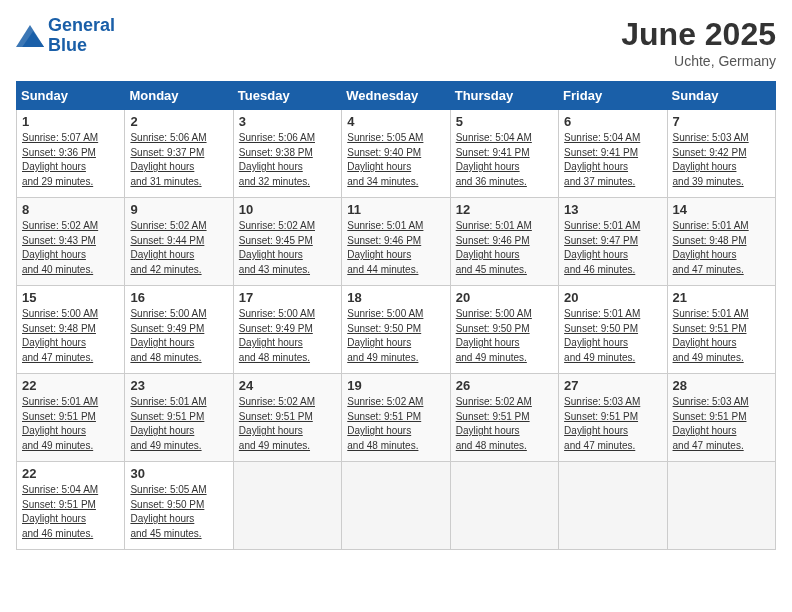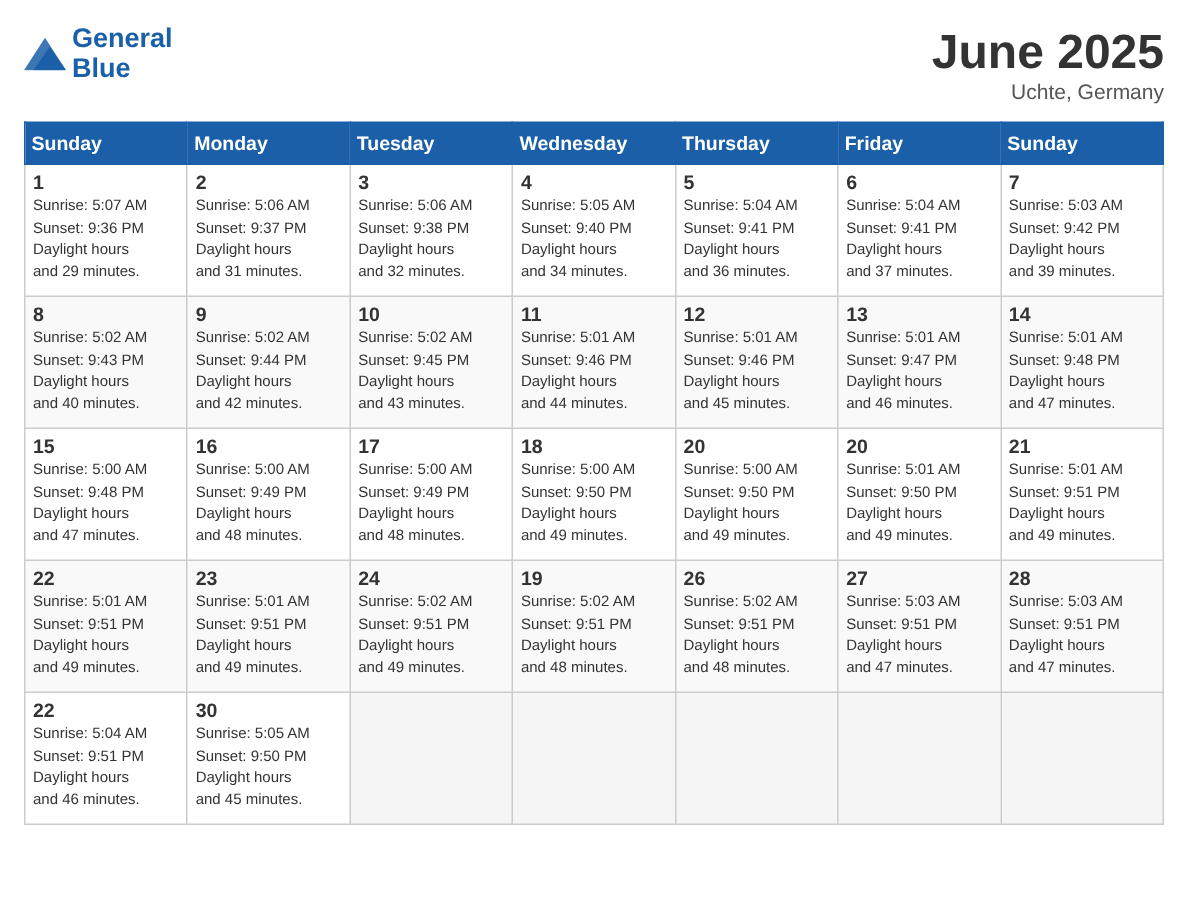--- a/index.html
+++ b/index.html
@@ -77,20 +77,21 @@
     .day-num {
       font-size: 13px;
       font-weight: bold;
       display: block;
       margin-bottom: 2px;
     }
     .day-info {
       font-size: 10px;
       line-height: 1.45;
       color: #333;
+      text-decoration: underline;
     }
     .row-bg-alt td {
       background: #f9f9f9;
     }
   </style>
 </head>
 <body>
 
 <div class="header">
   <div class="logo">

